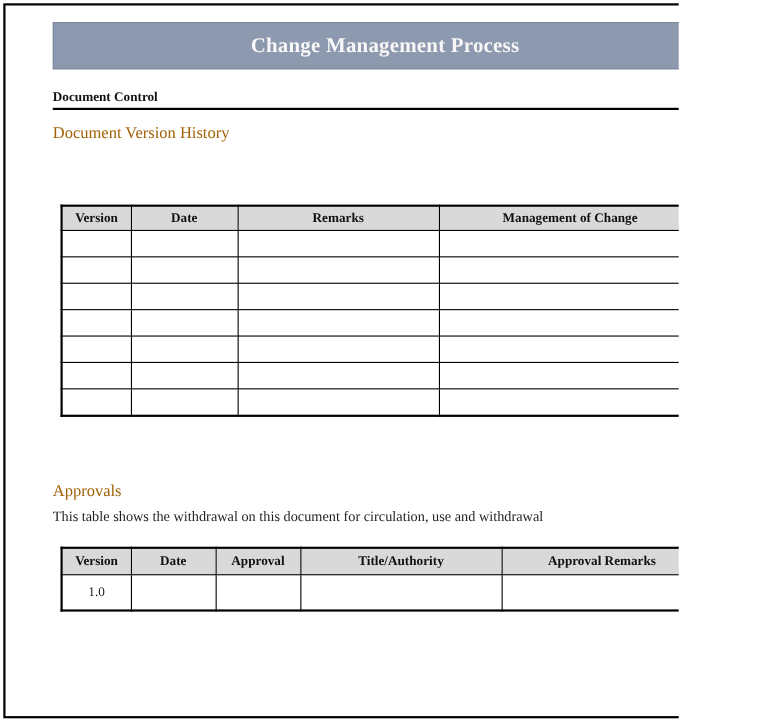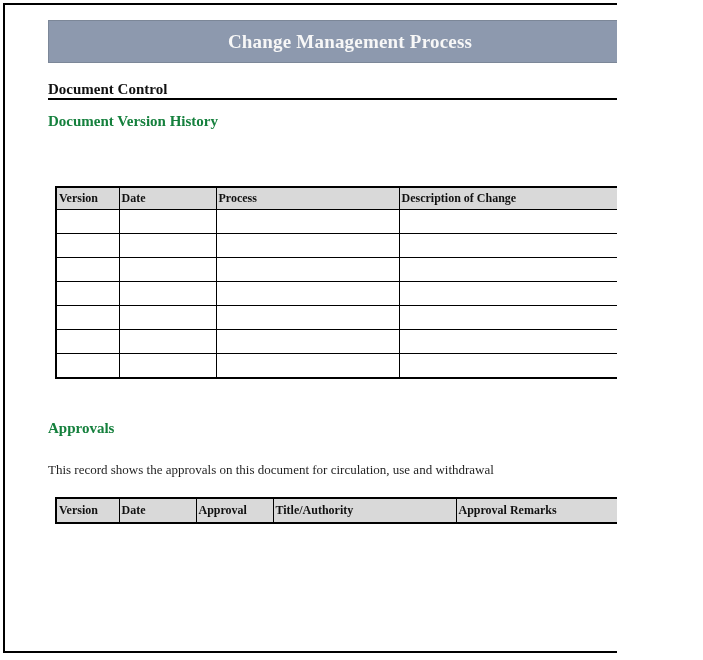--- a/index.html
+++ b/index.html
@@ -37,39 +37,39 @@
   }
   .title-banner .title-text {
     color: #f7f7f7;
     font-size: 19px;
     font-weight: 700;
     letter-spacing: 0.2px;
   }
   .h-doc-control {
     position: absolute;
     left: 43px; top: 76px;
-    font-size: 15px;
+    font-size: 12px;
     font-weight: 700;
     color: #111111;
   }
   .section-divider {
     position: absolute;
     left: 43px; top: 93px;
     width: 606px; height: 2px;
     background: #000000;
   }
   .h-sub {
     position: absolute;
     left: 43px;
     font-size: 15px;
-    font-weight: 700;
-    color: #15803d;
+    font-weight: 400;
+    color: #a16207;
   }
   .h-version-history { top: 108px; }
-  .h-approvals { top: 415px; }
+  .h-approvals { top: 434px; }
   .para {
     position: absolute;
     left: 43px;
     font-size: 13px;
     color: #1f1f1f;
   }
   .para-version { top: 134px; }
   .para-approvals { top: 457px; }
   table.doc-table {
     position: absolute;
@@ -81,21 +81,21 @@
   table.doc-table th, table.doc-table td {
     border: 1px solid #000000;
     padding: 0 2px;
     overflow: hidden;
     white-space: nowrap;
   }
   table.doc-table th {
     background: #d9d9d9;
     font-size: 12px;
     font-weight: 700;
-    text-align: left;
+    text-align: center;
     color: #111111;
   }
   table.doc-table td {
     font-size: 12px;
     text-align: center;
     vertical-align: middle;
     color: #1a1a1a;
   }
   .vh-table { left: 50px; top: 181px; width: 582px; }
   .vh-table th { height: 21px; }
@@ -123,22 +123,22 @@
       <colgroup>
         <col style="width:63px">
           <col style="width:97px">
           <col style="width:183px">
           <col style="width:239px">
       </colgroup>
       <thead>
           <tr>
             <th>Version</th>
             <th>Date</th>
-            <th>Process</th>
-            <th>Description of Change</th>
+            <th>Remarks</th>
+            <th>Management of Change</th>
           </tr>
         </thead>
       <tbody>
           <tr>
             <td></td>
             <td></td>
             <td></td>
             <td></td>
           </tr>
           <tr>
@@ -174,37 +174,44 @@
           <tr>
             <td></td>
             <td></td>
             <td></td>
             <td></td>
           </tr>
         </tbody>
     </table>
 
     <div class="h-sub h-approvals">Approvals</div>
-    <div class="para para-approvals">This record shows the approvals on this document for circulation, use and withdrawal</div>
+    <div class="para para-approvals">This table shows the withdrawal on this document for circulation, use and withdrawal</div>
 
     <table class="doc-table ap-table">
       <colgroup>
         <col style="width:63px">
           <col style="width:77px">
           <col style="width:77px">
           <col style="width:183px">
           <col style="width:183px">
       </colgroup>
       <thead>
           <tr>
             <th>Version</th>
             <th>Date</th>
             <th>Approval</th>
             <th>Title/Authority</th>
             <th>Approval Remarks</th>
           </tr>
         </thead>
       <tbody>
+          <tr>
+            <td>1.0</td>
+            <td></td>
+            <td></td>
+            <td></td>
+            <td></td>
+          </tr>
         </tbody>
     </table>
 
   </div>
 </div>
 
 </body></html>

